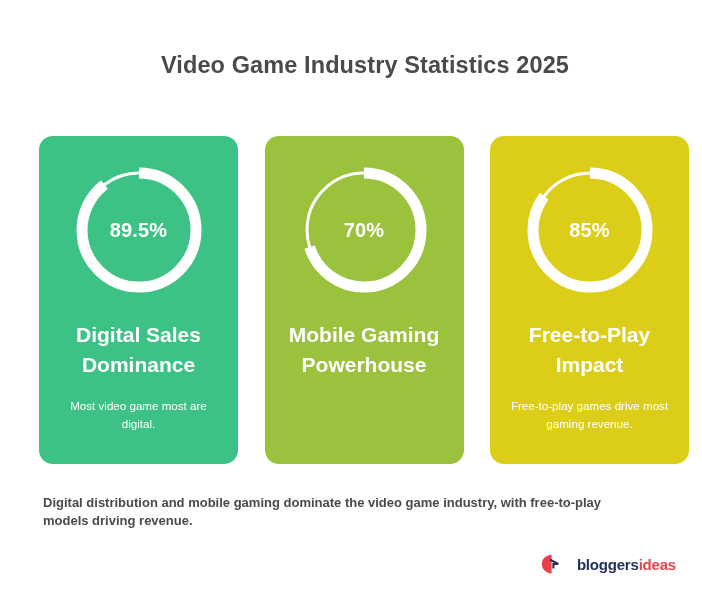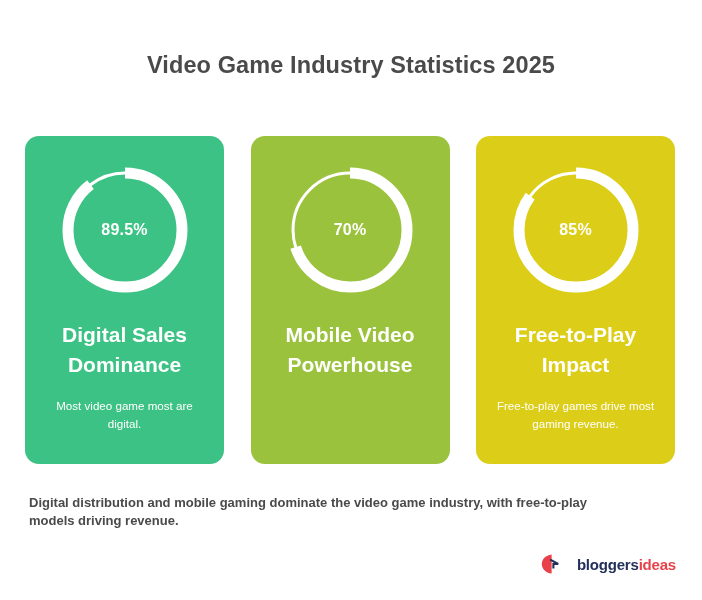--- a/index.html
+++ b/index.html
@@ -11,20 +11,21 @@
     height: 600px;
     background: #ffffff;
     font-family: "Liberation Sans", sans-serif;
     overflow: hidden;
     position: relative;
   }
 
   .infographic {
     position: absolute;
     inset: 0;
+    margin-left: 14px;
   }
 
   
   .title {
     position: absolute;
     left: 0;
     top: 52px;
     width: 702px;
     text-align: center;
     font-size: 23.5px;
@@ -68,21 +69,21 @@
   }
   .donut-value {
     position: absolute;
     left: 0;
     top: 0;
     width: 152px;
     height: 152px;
     display: flex;
     align-items: center;
     justify-content: center;
-    font-size: 16px;
+    font-size: 20px;
     font-weight: bold;
     color: #ffffff;
     letter-spacing: 0.2px;
   }
 
   .card-heading {
     margin-top: 14px;
     width: 176px;
     text-align: center;
     font-size: 21px;
@@ -158,21 +159,21 @@
     </div>
 
     <div class="card" id="card-1" style="background: rgb(155, 194, 60);">
       <div class="donut-wrap">
         <svg viewBox="0 0 152 152">
           <circle class="gauge-track" cx="76" cy="76" r="57" fill="none" stroke="#ffffff" stroke-width="3" transform="rotate(-90 76 76) scale(1,-1) translate(0,-152)" stroke-dasharray="107.44246875277094 250.69909375646546"></circle>
           <circle class="gauge-value" cx="76" cy="76" r="57" fill="none" stroke="#ffffff" stroke-width="11" stroke-linecap="butt" transform="rotate(-90 76 76)" stroke-dasharray="250.69909375646546 107.44246875277094"></circle>
         </svg>
         <div class="donut-value">70%</div>
       </div>
-      <div class="card-heading">Mobile Video Powerhouse</div>
+      <div class="card-heading">Mobile Gaming Powerhouse</div>
     </div>
 
     <div class="card" id="card-2" style="background: rgb(220, 206, 24);">
       <div class="donut-wrap">
         <svg viewBox="0 0 152 152">
           <circle class="gauge-track" cx="76" cy="76" r="57" fill="none" stroke="#ffffff" stroke-width="3" transform="rotate(-90 76 76) scale(1,-1) translate(0,-152)" stroke-dasharray="53.72123437638547 304.42032813285095"></circle>
           <circle class="gauge-value" cx="76" cy="76" r="57" fill="none" stroke="#ffffff" stroke-width="11" stroke-linecap="butt" transform="rotate(-90 76 76)" stroke-dasharray="304.42032813285095 53.72123437638547"></circle>
         </svg>
         <div class="donut-value">85%</div>
       </div>

